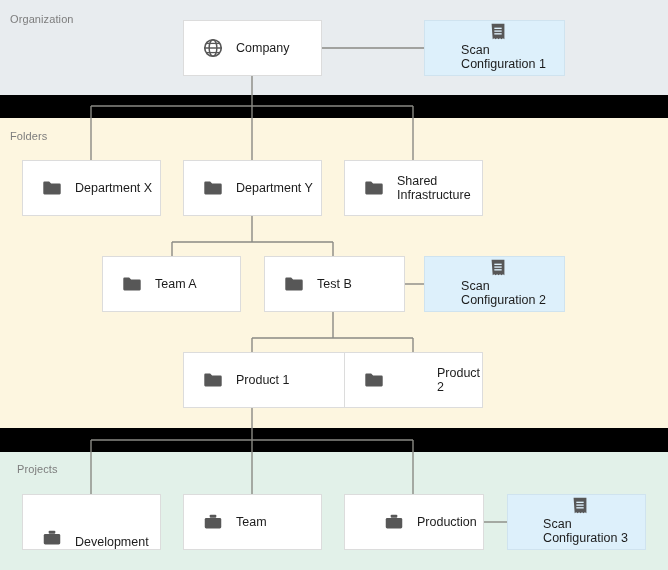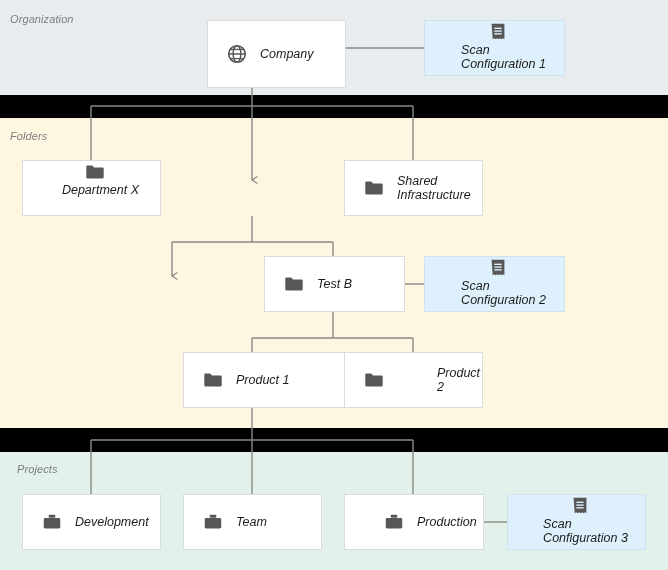--- a/index.html
+++ b/index.html
@@ -9,21 +9,20 @@
   }
   body {
     font-family: "Liberation Sans", sans-serif;
   }
   #canvas {
     position: relative;
     width: 668px;
     height: 570px;
     overflow: hidden;
     background: #ffffff;
-    font-style: italic;
   }
   .band {
     position: absolute;
     left: 0;
     width: 668px;
   }
   .band-org   { top: 0px;   height: 95px;  background: #e8ecef; }
   .band-div1  { top: 95px;  height: 23px;  background: #000000; }
   .band-fold  { top: 118px; height: 310px; background: #fdf6e0; }
   .band-div2  { top: 428px; height: 24px;  background: #000000; }
@@ -118,21 +117,21 @@
       <path d="M252,408 L252,440"></path>
       <path d="M91,440 L413,440"></path>
       <path d="M91,440 L91,514" marker-end="url(#arr)"></path>
       <path d="M252,440 L252,514" marker-end="url(#arr)"></path>
       <path d="M413,440 L413,514" marker-end="url(#arr)"></path>
 
       <path d="M484,522 L507,522"></path>
     </g>
   </svg>
 
-  <div class="node" style="left:183px; top:20px; width:139px; height:68px;margin-left:24px;">
+  <div class="node" style="left:183px; top:20px; width:139px; height:56px;">
     <svg class="ico" viewBox="0 0 24 24">
       <circle cx="12" cy="12" r="9" fill="none" stroke="#575757" stroke-width="1.8"></circle>
       <ellipse cx="12" cy="12" rx="4.2" ry="9" fill="none" stroke="#575757" stroke-width="1.6"></ellipse>
       <line x1="3" y1="12" x2="21" y2="12" stroke="#575757" stroke-width="1.6"></line>
       <line x1="4.4" y1="7" x2="19.6" y2="7" stroke="#575757" stroke-width="1.4"></line>
       <line x1="4.4" y1="17" x2="19.6" y2="17" stroke="#575757" stroke-width="1.4"></line>
     </svg>
     <span class="lbl">Company</span>
   </div>
 
@@ -140,36 +139,48 @@
     <svg class="ico" viewBox="0 0 24 24">
       <path d="M5 3 h14 v17 l-1.6 -1.2 l-1.6 1.2 l-1.6 -1.2 l-1.6 1.2 l-1.6 -1.2 l-1.6 1.2 l-1.6 -1.2 l-1.6 1.2 z" fill="#575757"></path>
       <line x1="8" y1="8" x2="16" y2="8" stroke="#ddf0fb" stroke-width="1.5"></line>
       <line x1="8" y1="11" x2="16" y2="11" stroke="#ddf0fb" stroke-width="1.5"></line>
       <line x1="8" y1="14" x2="16" y2="14" stroke="#ddf0fb" stroke-width="1.5"></line>
     </svg>
     <span class="lbl">Scan
 Configuration 1</span>
   </div>
 
-  <div class="node" style="left:22px; top:160px; width:139px; height:56px;flex-direction:column;">
+  <div class="node" style="left:22px; top:160px; width:139px; height:56px;">
     <svg class="ico" viewBox="0 0 24 24">
       <path d="M2.5 6.2 a1.2 1.2 0 0 1 1.2 -1.2 h5.2 l2.1 2.2 h9.3 a1.2 1.2 0 0 1 1.2 1.2 v9.4 a1.2 1.2 0 0 1 -1.2 1.2 h-16.6 a1.2 1.2 0 0 1 -1.2 -1.2 z" fill="#575757"></path>
     </svg>
     <span class="lbl">Department X</span>
   </div>
 
+  <div class="node" style="left:183px; top:160px; width:139px; height:56px;">
+    <svg class="ico" viewBox="0 0 24 24">
+      <path d="M2.5 6.2 a1.2 1.2 0 0 1 1.2 -1.2 h5.2 l2.1 2.2 h9.3 a1.2 1.2 0 0 1 1.2 1.2 v9.4 a1.2 1.2 0 0 1 -1.2 1.2 h-16.6 a1.2 1.2 0 0 1 -1.2 -1.2 z" fill="#575757"></path>
+    </svg>
+    <span class="lbl">Department Y</span>
+  </div>
 
   <div class="node" style="left:344px; top:160px; width:139px; height:56px;">
     <svg class="ico" viewBox="0 0 24 24">
       <path d="M2.5 6.2 a1.2 1.2 0 0 1 1.2 -1.2 h5.2 l2.1 2.2 h9.3 a1.2 1.2 0 0 1 1.2 1.2 v9.4 a1.2 1.2 0 0 1 -1.2 1.2 h-16.6 a1.2 1.2 0 0 1 -1.2 -1.2 z" fill="#575757"></path>
     </svg>
     <span class="lbl">Shared
 Infrastructure</span>
   </div>
 
+  <div class="node" style="left:102px; top:256px; width:139px; height:56px;">
+    <svg class="ico" viewBox="0 0 24 24">
+      <path d="M2.5 6.2 a1.2 1.2 0 0 1 1.2 -1.2 h5.2 l2.1 2.2 h9.3 a1.2 1.2 0 0 1 1.2 1.2 v9.4 a1.2 1.2 0 0 1 -1.2 1.2 h-16.6 a1.2 1.2 0 0 1 -1.2 -1.2 z" fill="#575757"></path>
+    </svg>
+    <span class="lbl">Team A</span>
+  </div>
 
   <div class="node" style="left:264px; top:256px; width:141px; height:56px;">
     <svg class="ico" viewBox="0 0 24 24">
       <path d="M2.5 6.2 a1.2 1.2 0 0 1 1.2 -1.2 h5.2 l2.1 2.2 h9.3 a1.2 1.2 0 0 1 1.2 1.2 v9.4 a1.2 1.2 0 0 1 -1.2 1.2 h-16.6 a1.2 1.2 0 0 1 -1.2 -1.2 z" fill="#575757"></path>
     </svg>
     <span class="lbl">Test B</span>
   </div>
 
   <div class="node scan" style="left:424px; top:256px; width:141px; height:56px;">
     <svg class="ico" viewBox="0 0 24 24">
@@ -189,21 +200,21 @@
     <span class="lbl">Product 1</span>
   </div>
 
   <div class="node" style="left:344px; top:352px; width:139px; height:56px;gap:40px;">
     <svg class="ico" viewBox="0 0 24 24">
       <path d="M2.5 6.2 a1.2 1.2 0 0 1 1.2 -1.2 h5.2 l2.1 2.2 h9.3 a1.2 1.2 0 0 1 1.2 1.2 v9.4 a1.2 1.2 0 0 1 -1.2 1.2 h-16.6 a1.2 1.2 0 0 1 -1.2 -1.2 z" fill="#575757"></path>
     </svg>
     <span class="lbl">Product 2</span>
   </div>
 
-  <div class="node" style="left:22px; top:494px; width:139px; height:56px;">
+  <div class="node" style="left:22px; top:494px; width:139px; height:56px;align-items:flex-end;">
     <svg class="ico" viewBox="0 0 24 24">
       <rect x="8.4" y="4" width="7.2" height="3.4" rx="1" fill="#575757"></rect>
       <rect x="3" y="7.6" width="18" height="11.4" rx="1.6" fill="#575757"></rect>
     </svg>
     <span class="lbl">Development</span>
   </div>
 
   <div class="node" style="left:183px; top:494px; width:139px; height:56px;">
     <svg class="ico" viewBox="0 0 24 24">
       <rect x="8.4" y="4" width="7.2" height="3.4" rx="1" fill="#575757"></rect>

